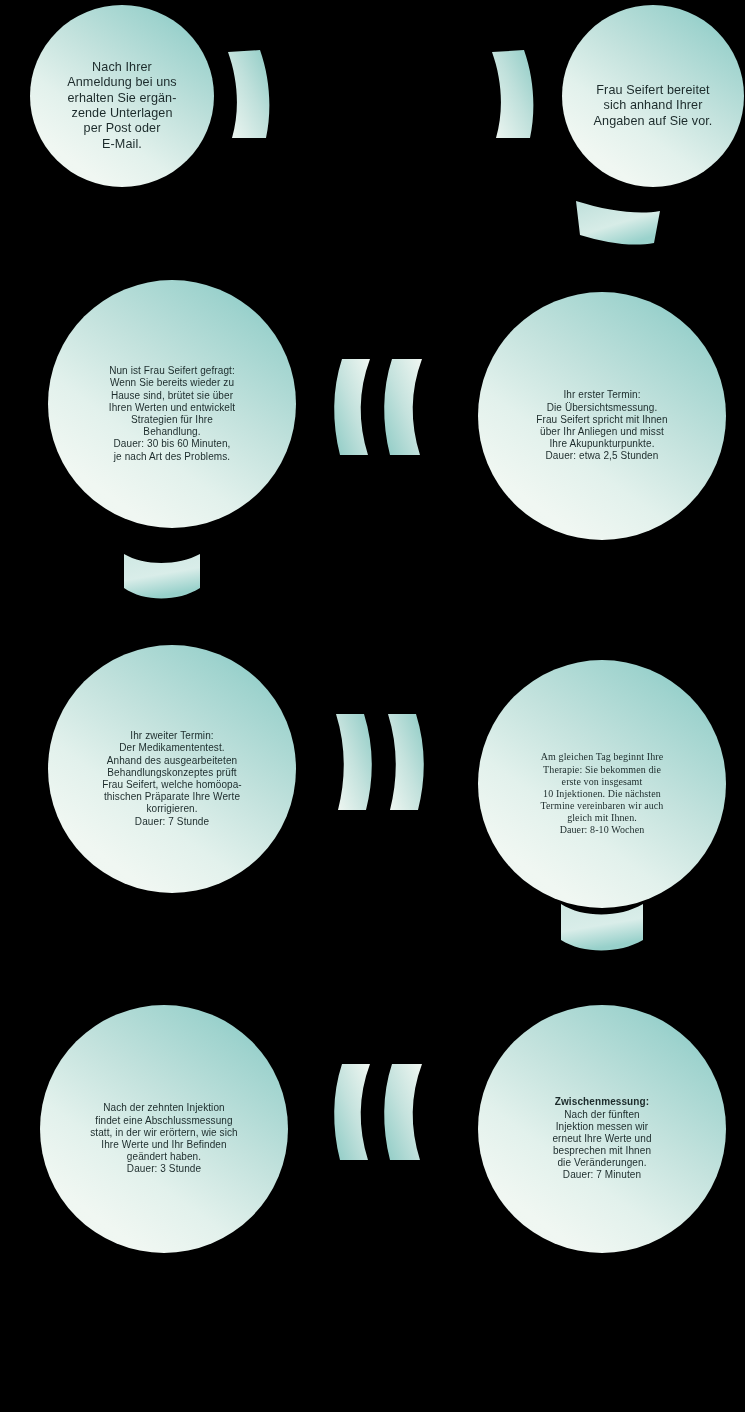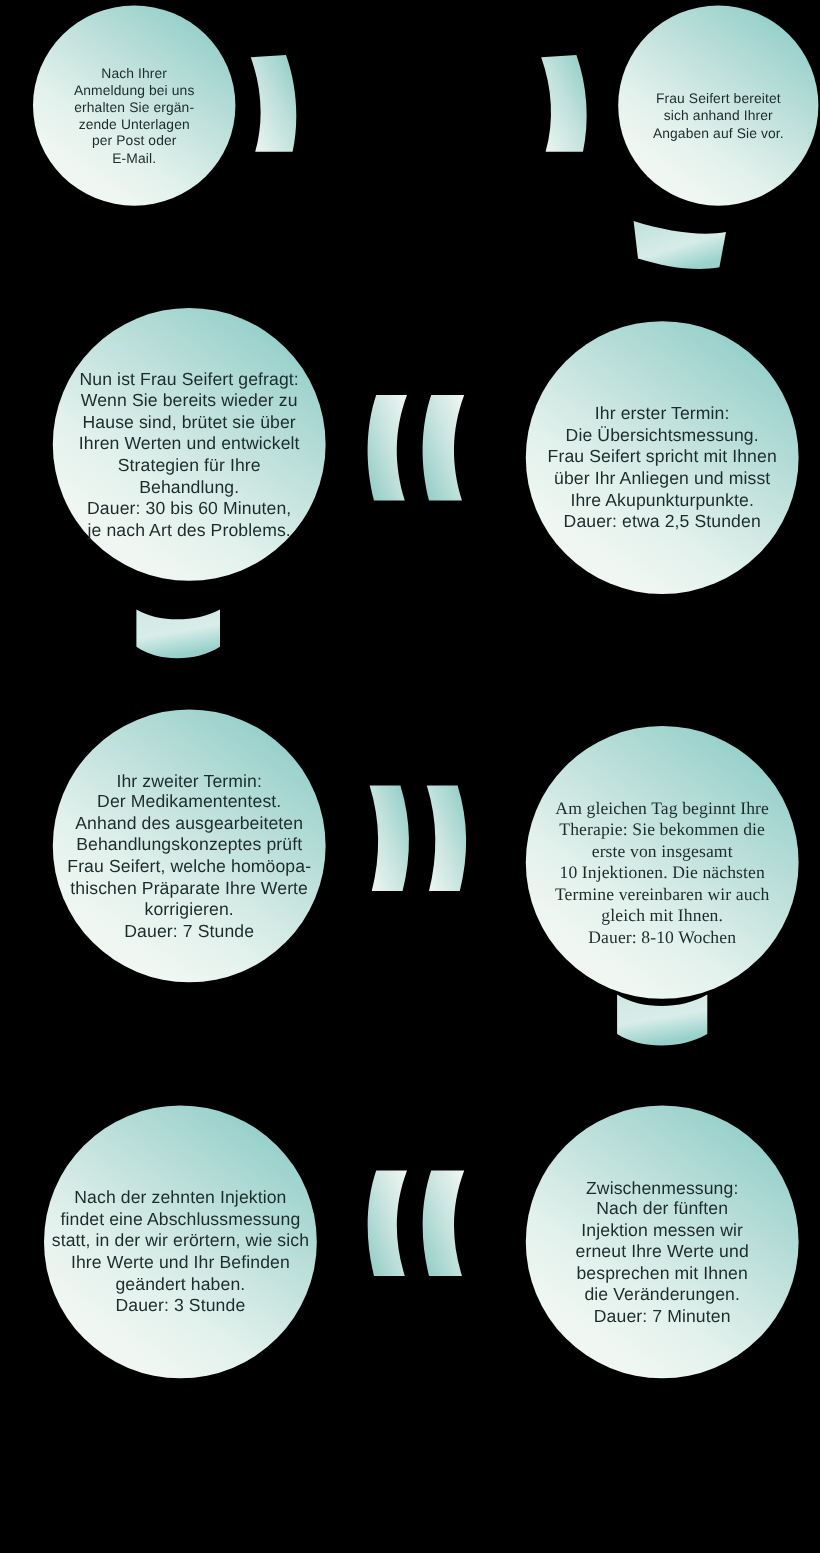--- a/index.html
+++ b/index.html
@@ -18,23 +18,23 @@
   .node .txt{
     color:#1c2b2b;
     text-align:center;
     line-height:1.22;
     white-space:pre-line;
     padding:0 6px;
     letter-spacing:0.1px;
     margin-top:20px;
   }
   .r1 .txt{font-size:12.6px;}
-  .r2 .txt,.r3 .txt,.r4 .txt{font-size:16px;}
-
-  .node .txt b{font-weight:normal;}
+  .r2 .txt,.r3 .txt,.r4 .txt{font-size:10px;}
+
+  .node .txt b{font-weight:bold;}
 
   
   .chev{position:absolute;}
   .chev svg{display:block;overflow:visible;}
 
   
 </style>
 </head>
 <body>
 

